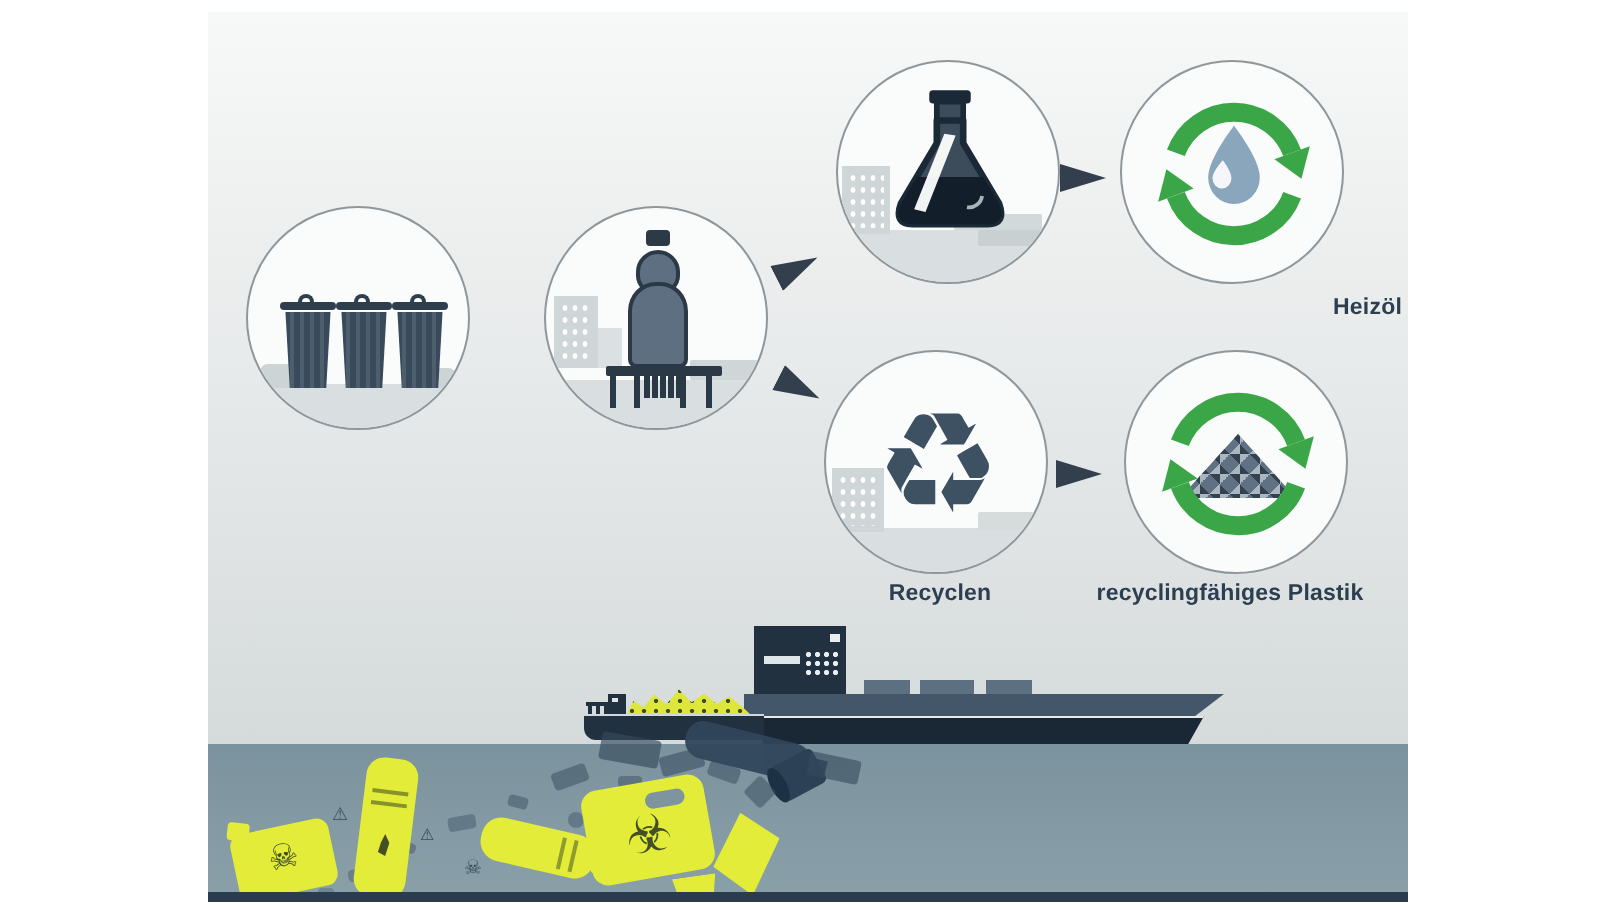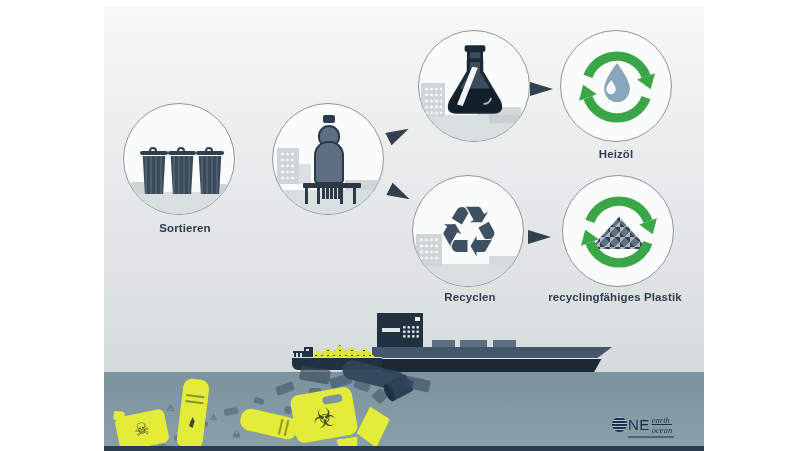--- a/index.html
+++ b/index.html
@@ -217,22 +217,21 @@
   <div class="circle c6">
     <div class="mound-tri"></div>
     <svg class="ringsvg" viewBox="0 0 100 100">
       <path d="M16.2,37.7 A36,36 0 0 1 83.8,37.7" fill="none" stroke="#3aa648" stroke-width="11"></path>
       <path d="M83.8,62.3 A36,36 0 0 1 16.2,62.3" fill="none" stroke="#3aa648" stroke-width="11"></path>
       <polygon points="94.1,33.9 73.5,41.4 89.2,52.7" fill="#3aa648"></polygon>
       <polygon points="5.9,66.1 26.5,58.5 10.7,47.3" fill="#3aa648"></polygon>
     </svg>
   </div>
 
-  <div class="label" style="left:81px;top:216px;">Sortieren</div>
-  <div class="label" style="left:512px;top:142px;">Heizöl</div>
+  <div class="label" style="left:512px;top:142px;text-align:right;">Heizöl</div>
   <div class="label" style="left:511px;top:285px;">recyclingfähiges Plastik</div>
   <div class="label" style="left:366px;top:285px;">Recyclen</div>
 
   <div class="arr" style="left:283px;top:121px;transform:rotate(-27deg);"></div>
   <div class="arr" style="left:284px;top:181px;transform:rotate(27deg);"></div>
   <div class="arr" style="left:426px;top:76px;"></div>
   <div class="arr" style="left:424px;top:224px;"></div>
 
   <div class="bridge">
     <div class="sq"></div>
@@ -296,27 +295,16 @@
     <div class="ring" style="left:46px;"></div>
     <div class="cap"></div>
   </div>
   <div class="yel can4">
     <div class="hole"></div>
     <span class="hazglyph" style="font-size:26px;margin-top:14px;">☣</span>
   </div>
   <div class="yel frag5"></div>
   <div class="yel cup6"></div>
 
-  <div class="logo">
-    <div class="logo-row">
-      <div class="globe"></div>
-      <span class="brand">NE</span>
-      <span class="tag">
-        <span>earth</span>
-        <span class="b">ocean</span>
-      </span>
-    </div>
-    <div class="microline"></div>
-  </div>
 
   <div class="seafloor"></div>
  </div>
 </div>
 
 </body></html>

